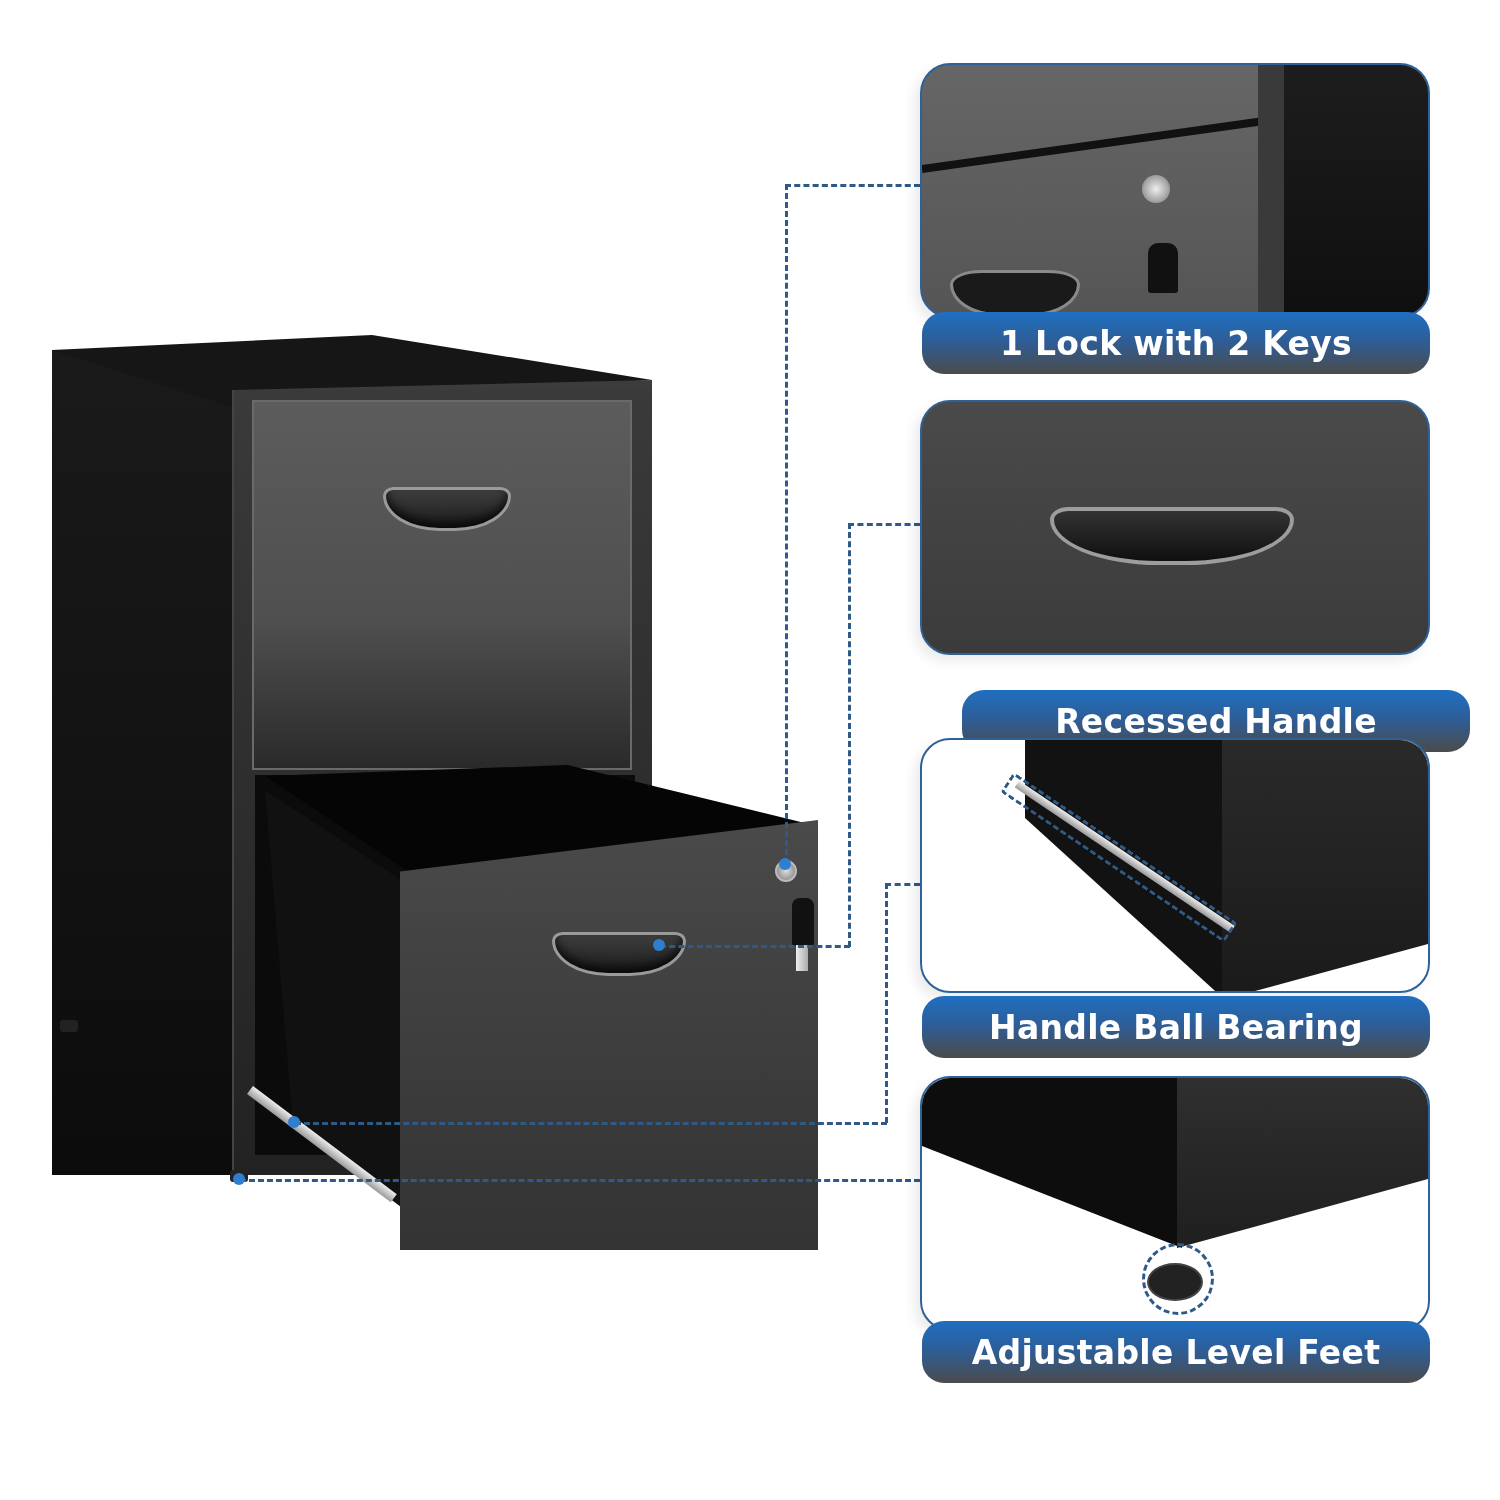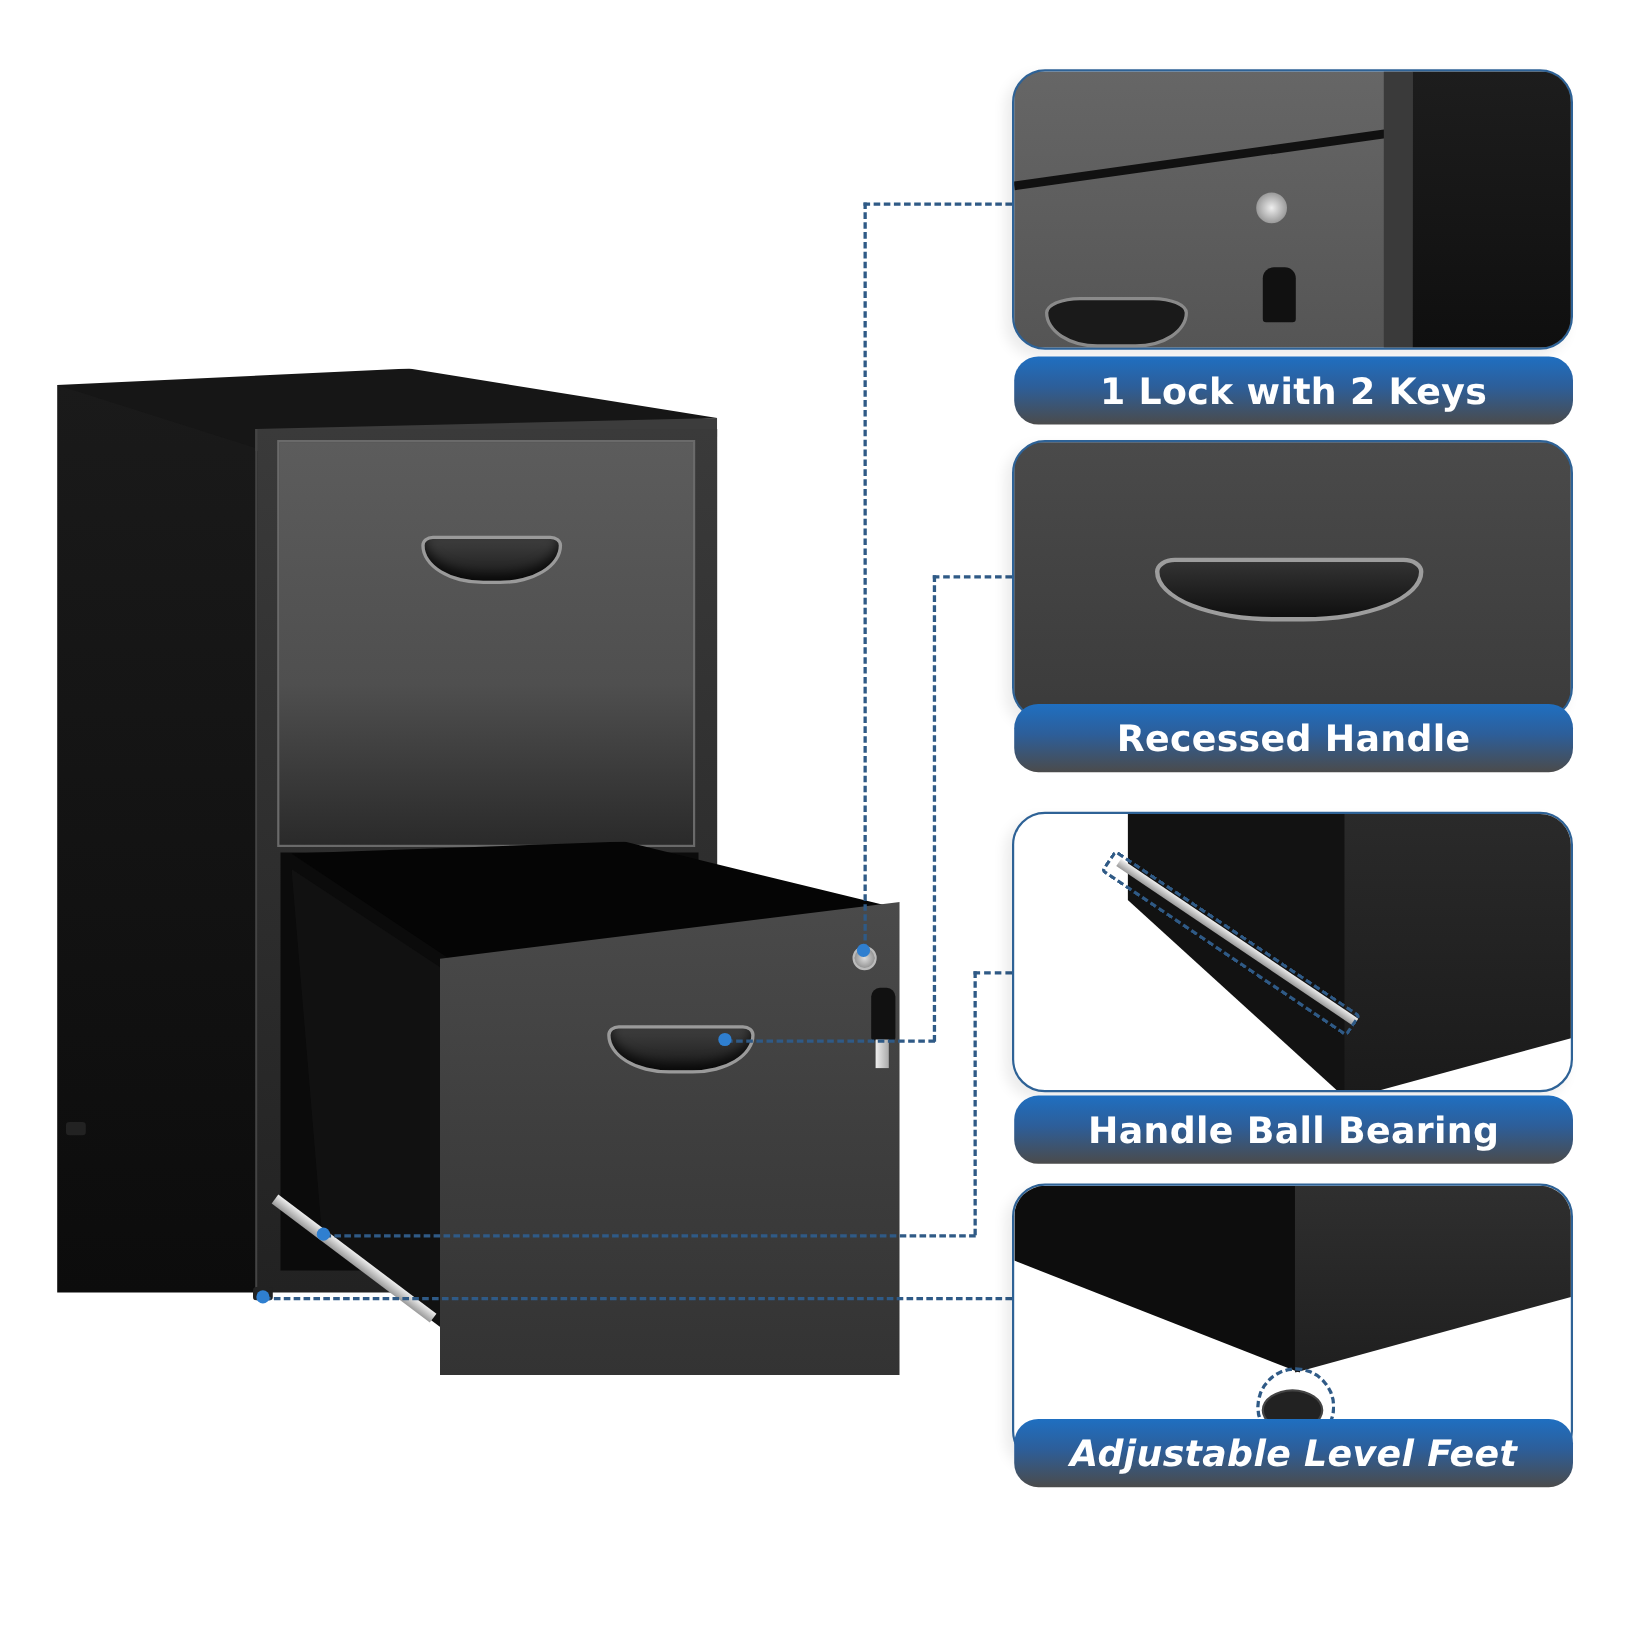--- a/index.html
+++ b/index.html
@@ -138,34 +138,34 @@
 <div class="abs dash-h" style="left:240px;top:1179px;width:680px;"></div>
 <div class="abs dot" style="left:233px;top:1173px;"></div>
 
 <div class="abs panel p1">
   <div class="seam"></div>
   <div class="right"></div>
   <div class="h"></div>
   <div class="lk"></div>
   <div class="kh"></div>
 </div>
-<div class="abs label" style="top:324px;">1 Lock with 2 Keys</div>
+<div class="abs label" style="top:312px;">1 Lock with 2 Keys</div>
 
 <div class="abs panel p2">
   <div class="h"></div>
 </div>
-<div class="abs label" style="top:640px;">Recessed Handle</div>
+<div class="abs label" style="top:690px;margin-left:40px;">Recessed Handle</div>
 
 <div class="abs panel p3">
   <div class="side"></div>
   <div class="front"></div>
   <div class="rail2"></div>
   <div class="dashbox"></div>
 </div>
 <div class="abs label" style="top:996px;">Handle Ball Bearing</div>
 
 <div class="abs panel p4">
   <div class="side"></div>
   <div class="front"></div>
   <div class="knob"></div>
   <div class="ring"></div>
 </div>
-<div class="abs label" style="top:1290px;font-style:italic;">Adjustable Level Feet</div>
+<div class="abs label" style="top:1321px;">Adjustable Level Feet</div>
 
 </body></html>

